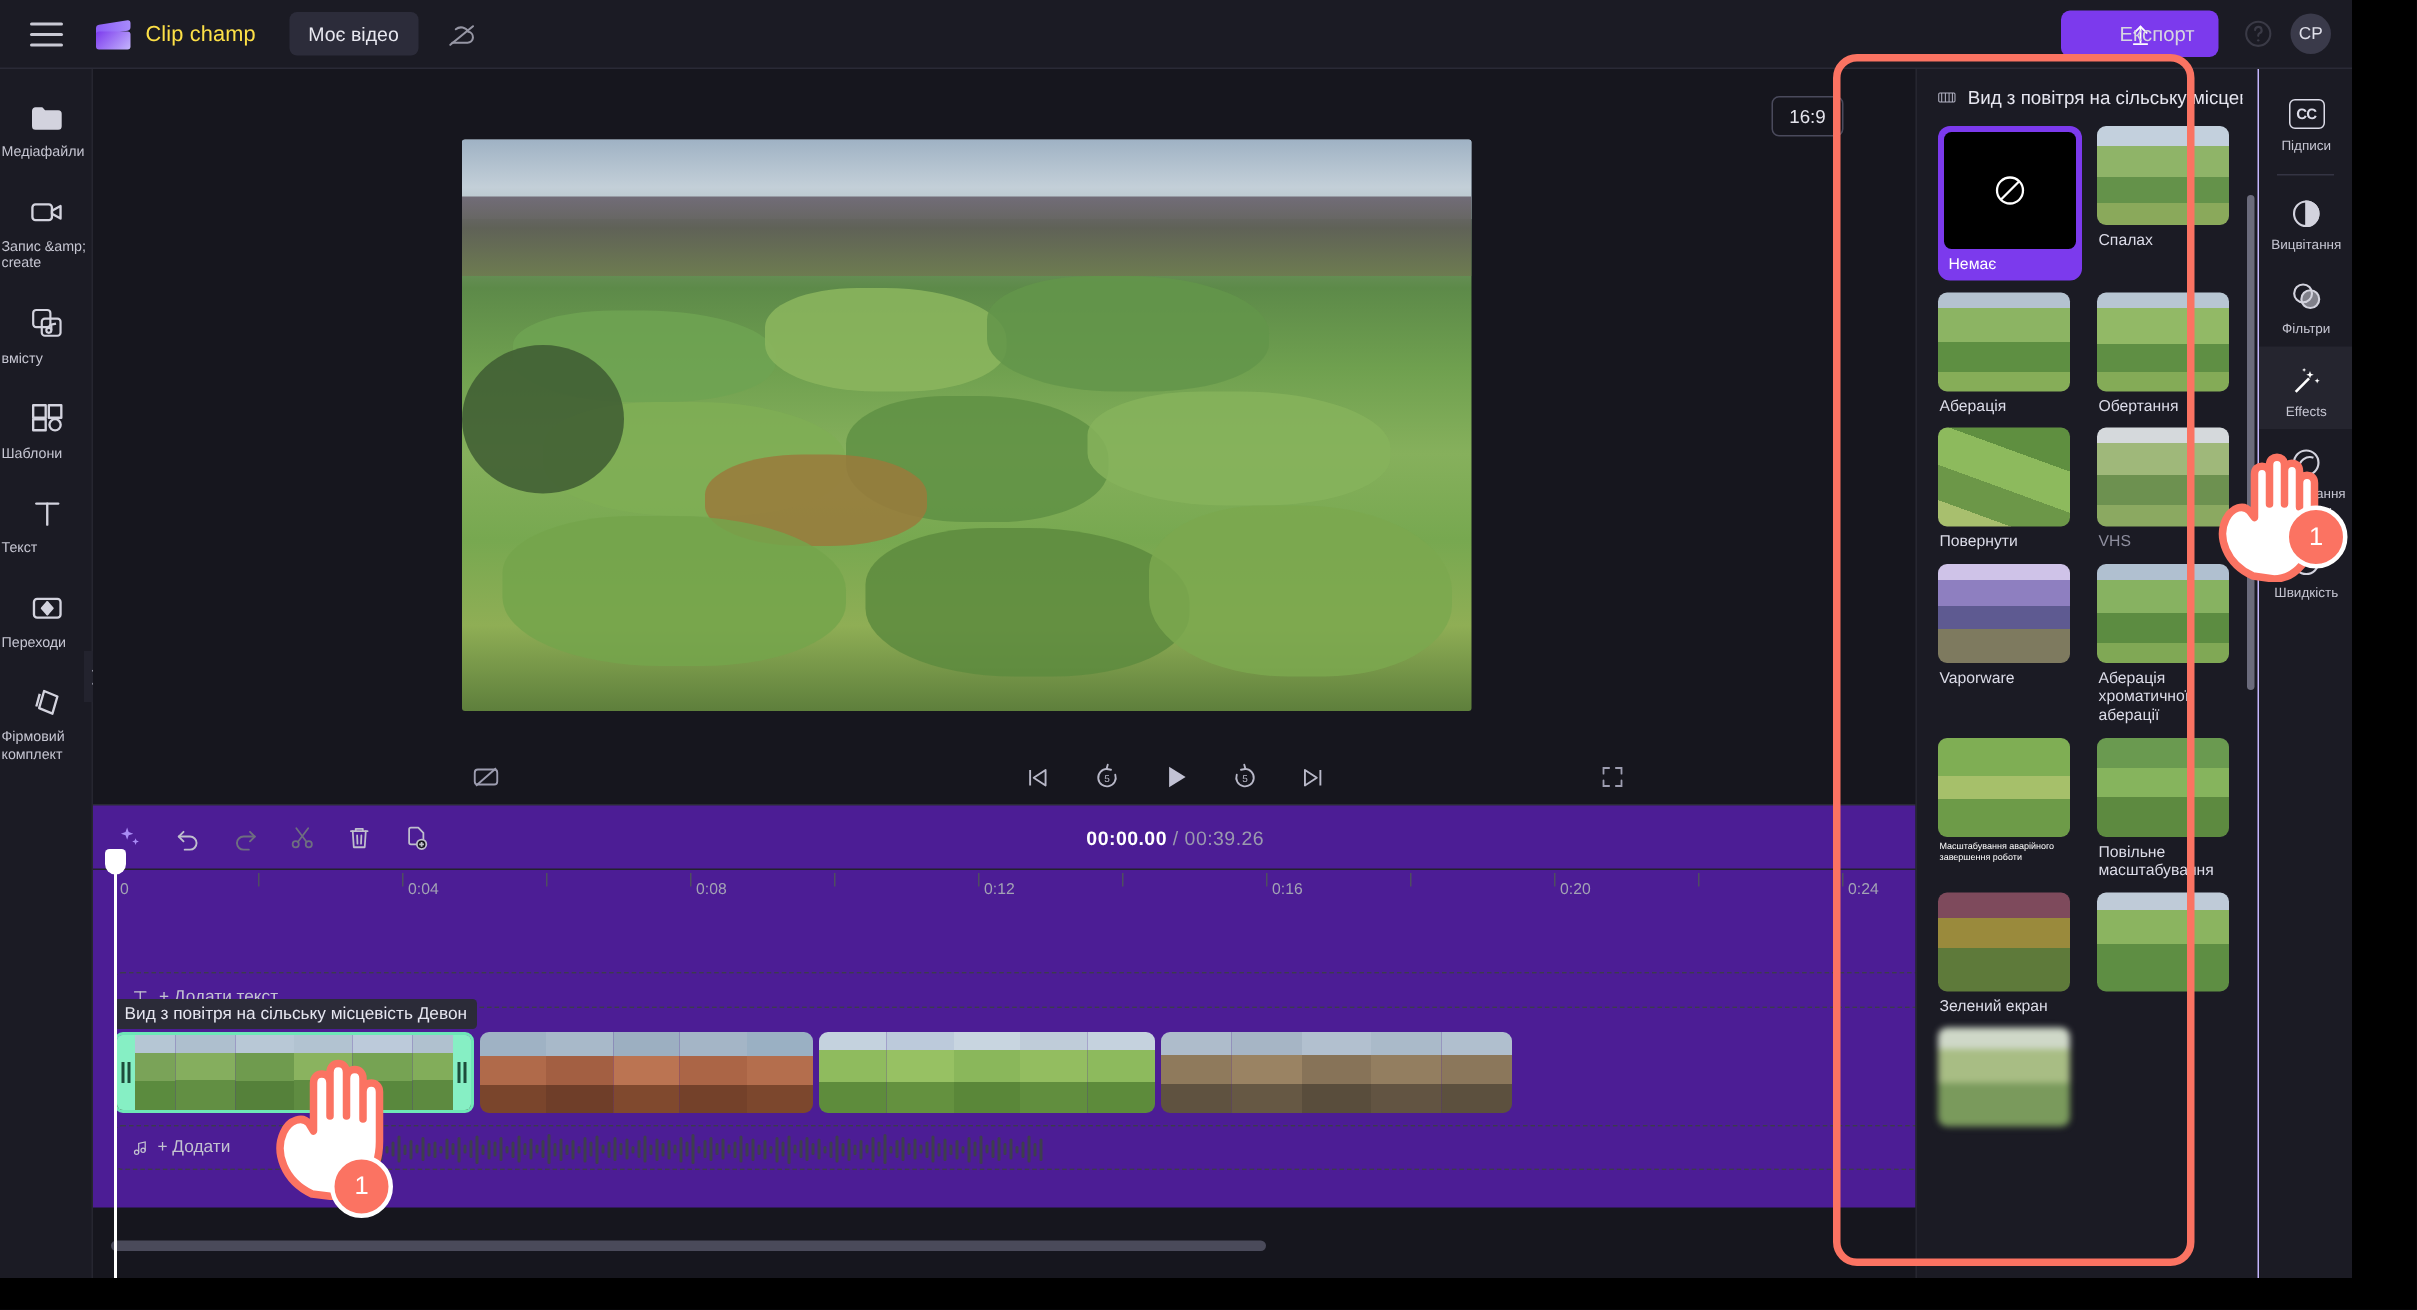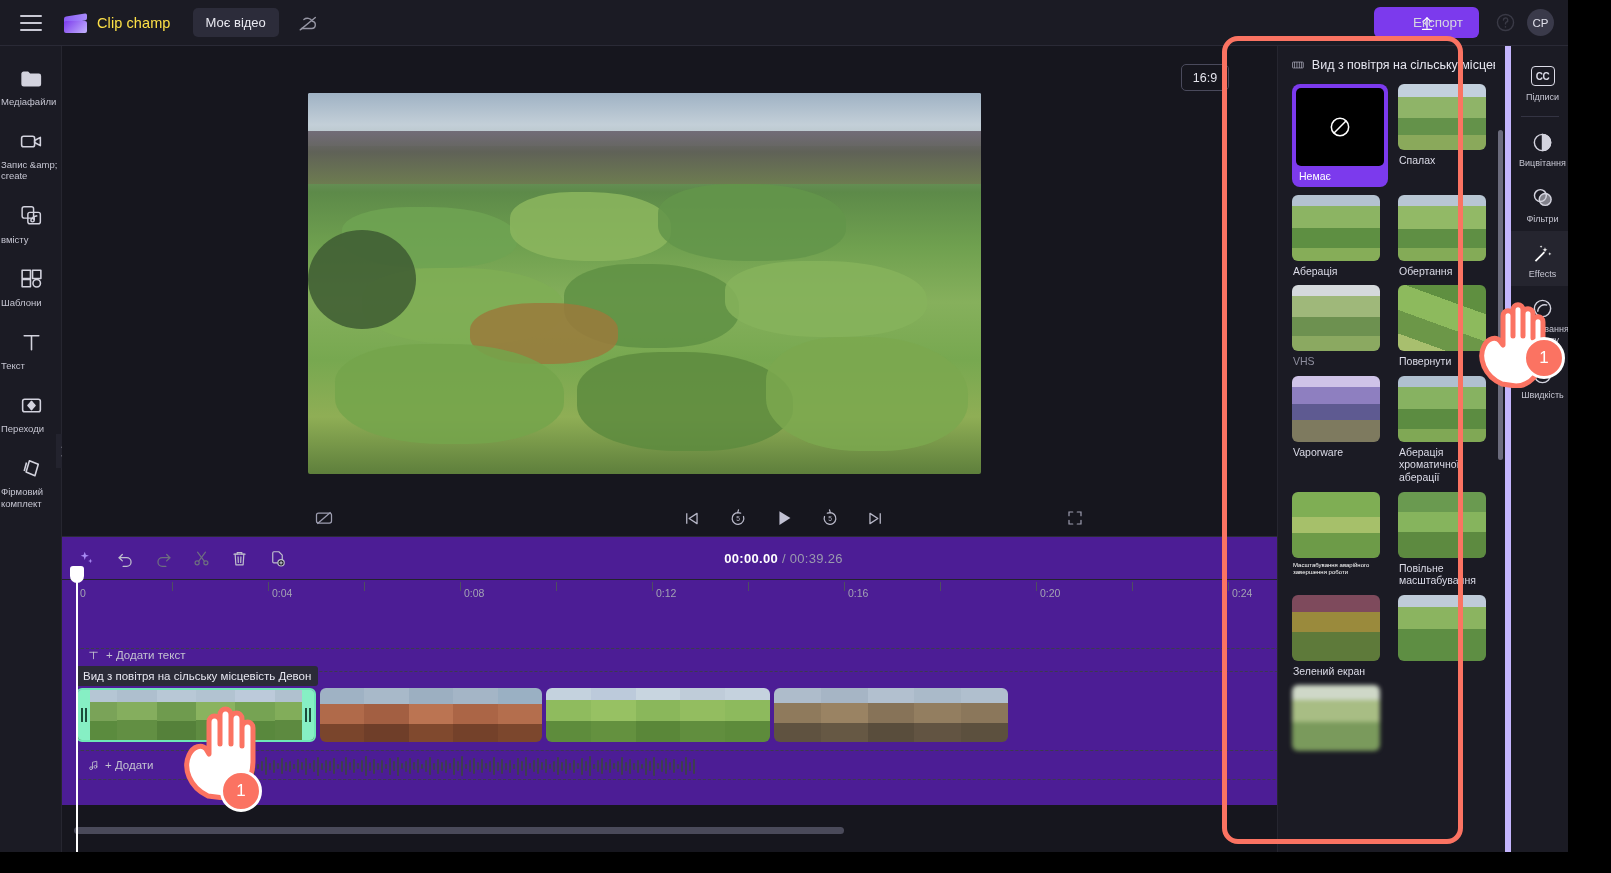--- a/index.html
+++ b/index.html
@@ -123,21 +123,21 @@
   }
   .tl-ruler { position: absolute; left: 0; top: 44px; width: 1443px; height: 26px; }
   .tick { position: absolute; top: 2px; width: 1px; height: 9px; background: #4e4e60; }
   .tick-label { position: absolute; top: 7px; font-size: 10.5px; color: #a3a3b4; }
   .playhead { position: absolute; left: 14px; top: 40px; width: 2px; height: 812px; background: #ffffff; z-index: 20; }
   .playhead-knob { position: absolute; left: -6px; top: -10px; width: 14px; height: 17px;
     background: #ffffff; border-radius: 3px 3px 7px 7px; }
   .track-text {
     position: absolute; left: 14px; top: 112px; width: 1404px; height: 24px;
     border: 1px dashed #3c3c4c; border-radius: 5px;
-    display: flex; align-items: flex-start; gap: 6px; padding-left: 10px; cursor: pointer;
+    display: flex; align-items: flex-end; gap: 6px; padding-left: 10px; cursor: pointer;
   }
   .track-add-label { font-size: 11.5px; color: #c3c3d0; }
   .tooltip {
     position: absolute; left: 14px; top: 130px; height: 20px; padding: 0 7px;
     background: #2b2b38; border-radius: 3px; color: #e6e6f0; font-size: 11.5px;
     display: flex; align-items: center; z-index: 12; white-space: nowrap;
   }
   .clips-row { position: absolute; left: 14px; top: 152px; width: 1404px; height: 54px; }
   .clip { position: absolute; top: 0; height: 54px; border-radius: 6px; overflow: hidden; cursor: pointer; }
   .clip.selected { border: 2px solid #6ee7b7; }
@@ -181,21 +181,21 @@
     position: absolute; left: -16px; top: 390px; width: 16px; height: 34px;
     background: #23232e; border-radius: 6px 0 0 6px;
     display: flex; align-items: center; justify-content: center; cursor: pointer; color: #b6b6c4; font-size: 10px;
   }
   .fx-scrollbar { position: absolute; right: 2px; top: 84px; width: 5px; height: 330px;
     background: #6b6b7c; border-radius: 3px; cursor: pointer; }
 
   
   .right-rail {
     position: absolute; right: 0; top: 46px; width: 63px; height: 806px;
-    background: #1b1b24; border-left: 6px solid #c4b5fd; padding-top: 8px;
+    background: #1b1b24; border-left: 1px solid #c4b5fd; padding-top: 8px;
   }
   .rr-item { width: 63px; padding: 10px 2px 7px; display: flex; flex-direction: column;
     align-items: center; cursor: pointer; }
   .rr-item.active { background: #25252f; }
   .rr-icon { width: 24px; height: 24px; color: #d3d3de; display: flex; align-items: center; justify-content: center; }
   .rr-label { margin-top: 4px; font-size: 9px; color: #c6c6d2; text-align: center; line-height: 1.15; width: 61px; }
   .rr-div { width: 38px; height: 1px; background: #343443; margin: 7px auto 3px; }
   .cc-box { width: 30px; height: 20px; border: 1.6px solid #dcdce8; border-radius: 4px;
     display: flex; align-items: center; justify-content: center; color: #dcdce8;
     font-size: 10px; font-weight: bold; letter-spacing: -.5px; }
@@ -745,26 +745,26 @@
       </div>
       <div class="fx-item">
         <div class="fx-thumb" style="background:linear-gradient(180deg,#b4c2d0 0 16%,#8cb463 16% 50%,#5e8f42 50% 80%,#86ad58 80% 100%)"></div>
         <div class="fx-label">Аберація</div>
       </div>
       <div class="fx-item">
         <div class="fx-thumb" style="background:linear-gradient(180deg,#b8c6d3 0 16%,#92b966 16% 52%,#5f8f44 52% 80%,#84ab57 80% 100%)"></div>
         <div class="fx-label">Обертання</div>
       </div>
       <div class="fx-item">
+        <div class="fx-thumb" style="background:linear-gradient(200deg,#5f8f40 0 30%,#8dba5d 30% 58%,#6c9748 58% 82%,#a8bf6e 82% 100%)"></div>
+        <div class="fx-label">Повернути</div>
+      </div>
+      <div class="fx-item">
         <div class="fx-thumb" style="background:linear-gradient(180deg,#d5d9dc 0 16%,#9fb87a 16% 48%,#6d9150 48% 78%,#8ba961 78% 100%)"></div>
         <div class="fx-label dim">VHS</div>
-      </div>
-      <div class="fx-item">
-        <div class="fx-thumb" style="background:linear-gradient(200deg,#5f8f40 0 30%,#8dba5d 30% 58%,#6c9748 58% 82%,#a8bf6e 82% 100%)"></div>
-        <div class="fx-label">Повернути</div>
       </div>
       <div class="fx-item">
         <div class="fx-thumb" style="background:linear-gradient(180deg,#cfc3e8 0 16%,#8e7fc0 16% 42%,#5e5a91 42% 66%,#7e7a5f 66% 100%)"></div>
         <div class="fx-label">Vaporware</div>
       </div>
       <div class="fx-item">
         <div class="fx-thumb" style="background:linear-gradient(180deg,#b0c0d0 0 16%,#87b261 16% 50%,#5c8c41 50% 80%,#80a855 80% 100%)"></div>
         <div class="fx-label">Аберація хроматичної аберації</div>
       </div>
       <div class="fx-item">

